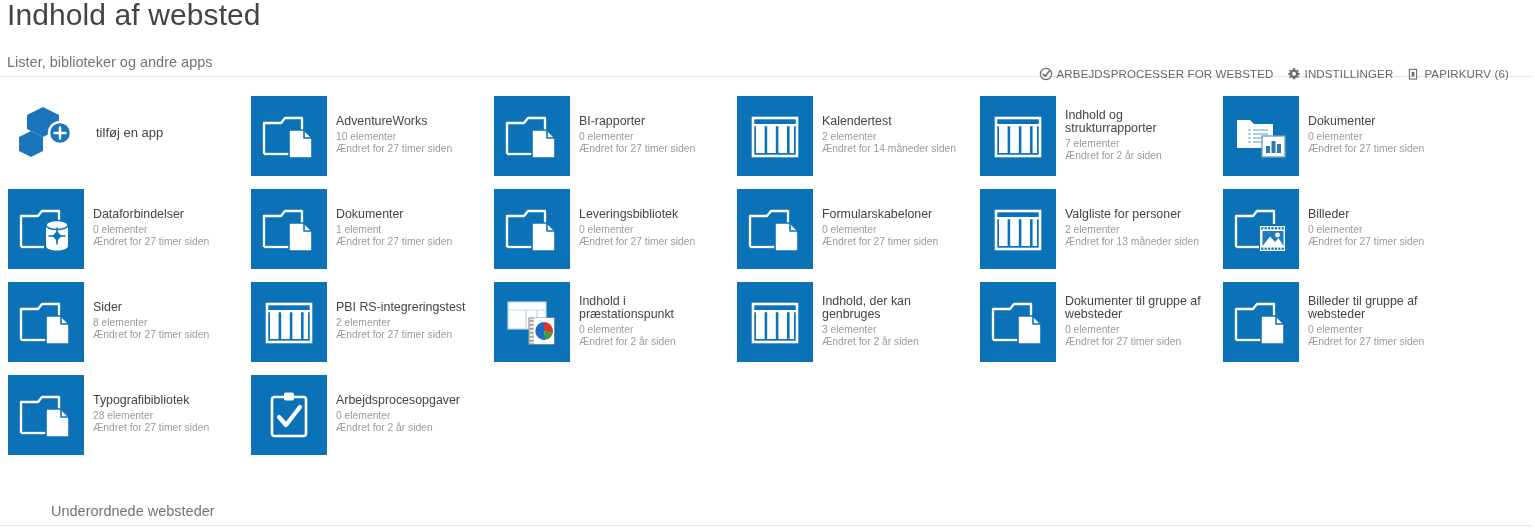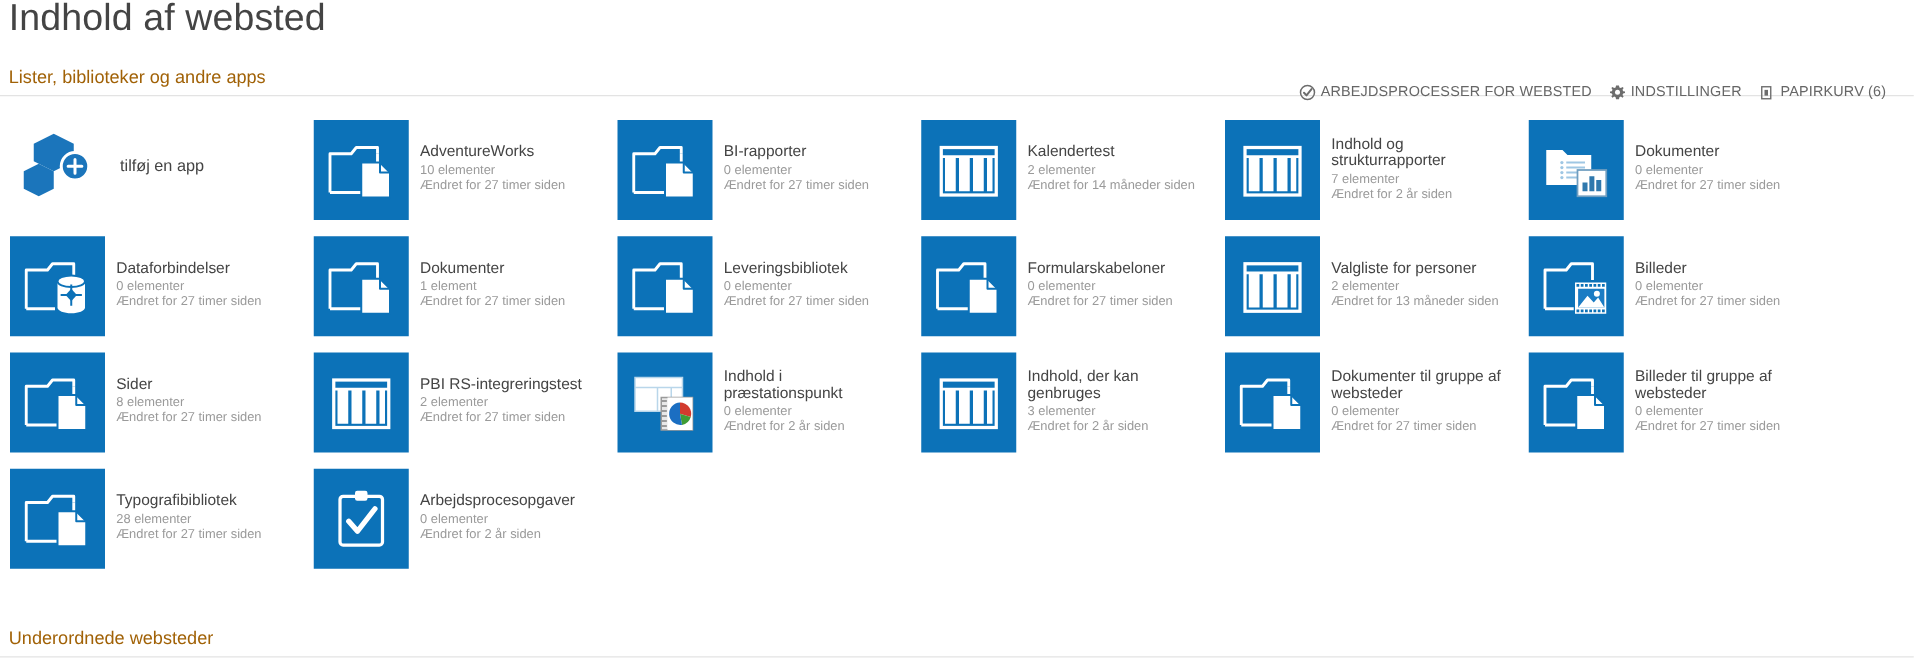--- a/index.html
+++ b/index.html
@@ -13,24 +13,24 @@
   .page{position:relative;width:1516px;height:532px;}
 
   
   .page-title{
     position:absolute;left:7px;top:-2px;
     font-size:30px;font-weight:400;color:#444444;
     letter-spacing:.1px;white-space:nowrap;
   }
   .section-head{
     position:absolute;left:7px;
-    font-size:14.5px;color:#a16207;font-weight:400;white-space:nowrap;
+    font-size:14.5px;color:#737373;font-weight:400;white-space:nowrap;
   }
   .sec-apps{top:54px;}
-  .sec-subsites{top:503px;}
+  .sec-subsites{top:503px;margin-left:44px;}
   .rule{
     position:absolute;left:0;width:1531px;height:1px;background:#e3e3e3;
   }
   .rule-apps{top:76px;}
   .rule-subsites{top:525px;}
 
   
   .cmdbar{
     position:absolute;right:7px;top:56px;
     display:flex;align-items:center;gap:13px;

